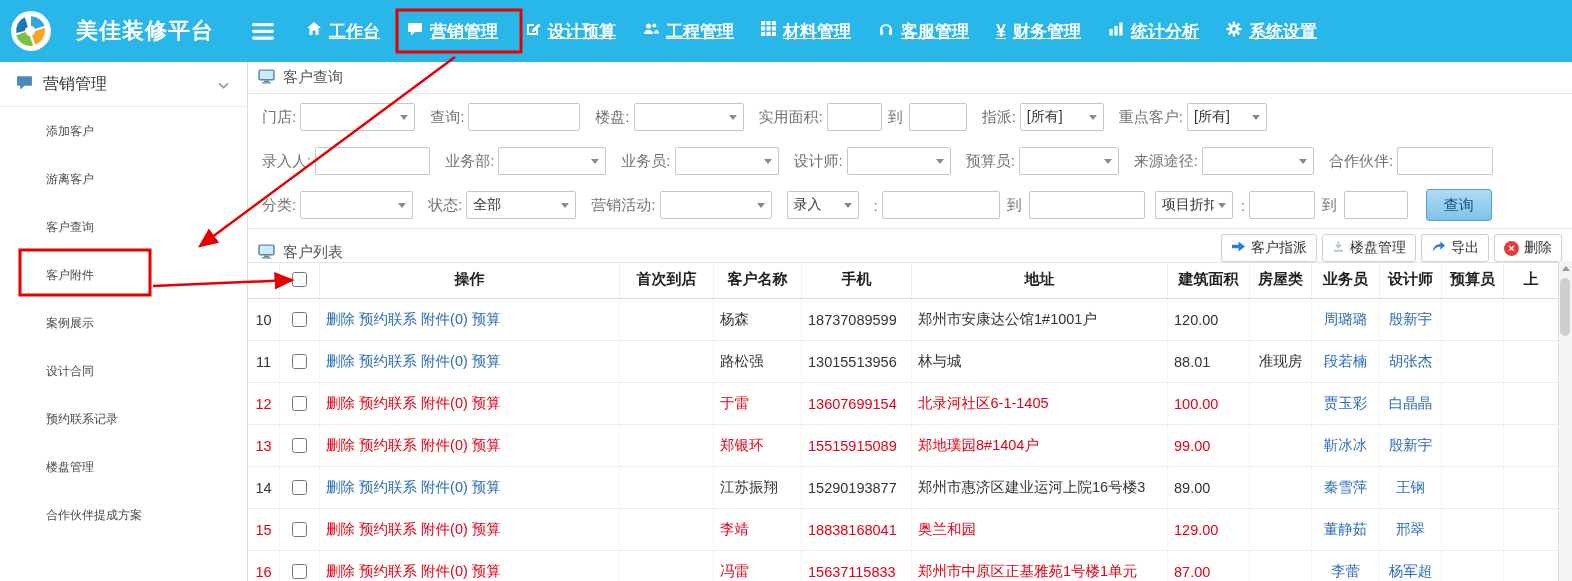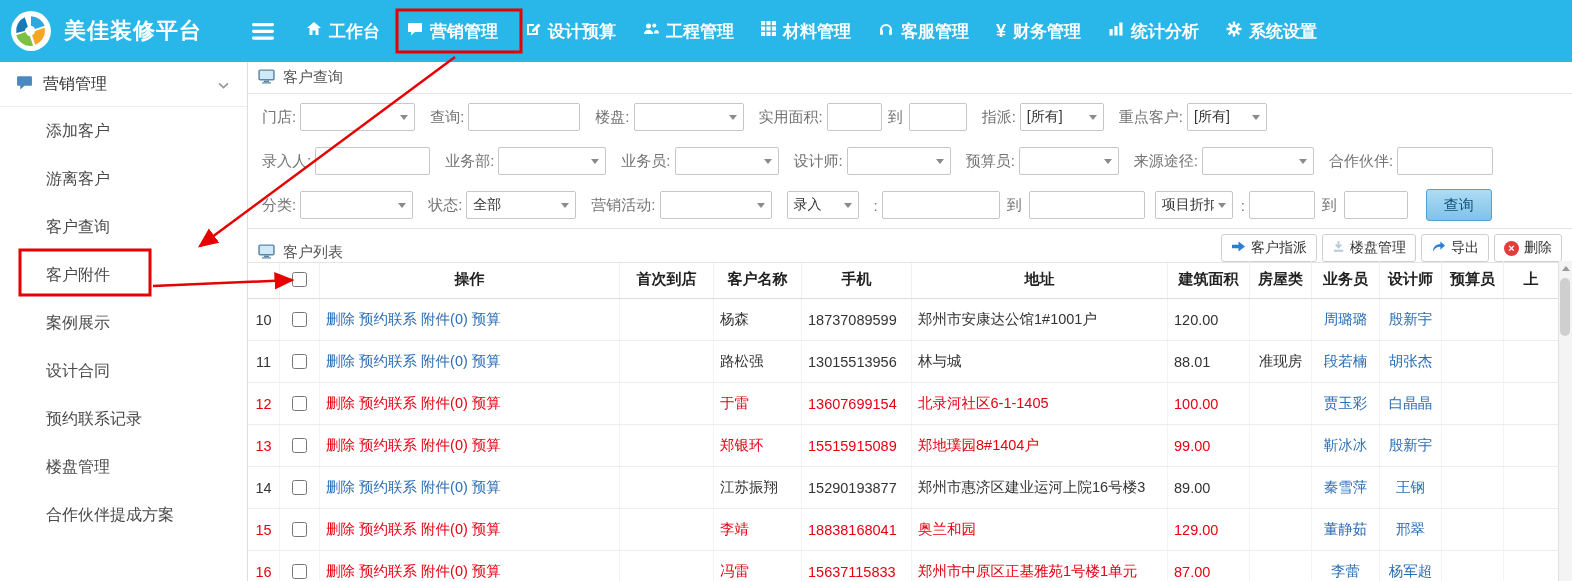--- a/index.html
+++ b/index.html
@@ -3,36 +3,36 @@
 <meta charset="utf-8">
 <style>
   html,body{margin:0;padding:0;}
   body{
     width:1572px;height:581px;position:relative;overflow:hidden;background:#fff;
     font-family:"Liberation Sans","DejaVu Sans",sans-serif;color:#333;
   }
   
   .topbar{position:absolute;top:0;left:0;width:1572px;height:62px;background:#29b6e8;
     display:flex;align-items:center;color:#fff;z-index:5;}
-  .brand{display:flex;align-items:center;gap:12px;padding-left:10px;width:232px;flex:none;}
+  .brand{display:flex;align-items:center;gap:24px;padding-left:10px;width:232px;flex:none;}
   .logo{width:42px;height:42px;flex:none;}
   .brand-title{font-size:22px;font-weight:bold;letter-spacing:1px;white-space:nowrap;}
   .hamburger{margin-left:10px;flex:none;cursor:pointer;display:flex;align-items:center;}
   .nav{display:flex;align-items:center;gap:27px;margin-left:32px;}
   .nav-item{display:flex;align-items:center;gap:7px;font-size:17px;font-weight:bold;
-    white-space:nowrap;cursor:pointer;}
+    white-space:nowrap;cursor:pointer;text-decoration:underline;}
   .nav-item .yen{font-size:18px;font-weight:bold;line-height:1;}
   
   .sidebar{position:absolute;top:62px;left:0;width:247px;bottom:0;background:#fff;
     border-right:1px solid #ddd;z-index:4;}
   .side-section{height:44px;display:flex;align-items:center;gap:10px;
     padding:0 18px 0 16px;border-bottom:1px solid #ececec;color:#333;font-size:16px;cursor:pointer;}
   .side-section .chev{margin-left:auto;}
   .side-item{height:48px;display:flex;align-items:center;padding-left:46px;
-    font-size:16px;color:#4a4a4a;cursor:pointer;}
+    font-size:12px;color:#4a4a4a;cursor:pointer;}
   
   .main{position:absolute;top:62px;left:248px;right:0;bottom:0;background:#fff;}
   .panel-bar{height:31px;display:flex;align-items:center;gap:8px;padding-left:10px;
     border-bottom:1px solid #e4e4e4;color:#555;font-size:15px;}
   
   .filters{padding:1px 0 1px 14px;border-bottom:1px solid #e4e4e4;}
   .f-row{display:flex;align-items:center;height:44px;}
   .fld{display:flex;align-items:center;margin-right:15px;}
   .f-label{color:#737373;font-size:15px;white-space:nowrap;margin-right:4px;}
   .f-input{height:28px;border:1px solid #c6c6c6;border-radius:2px;background:#fff;

